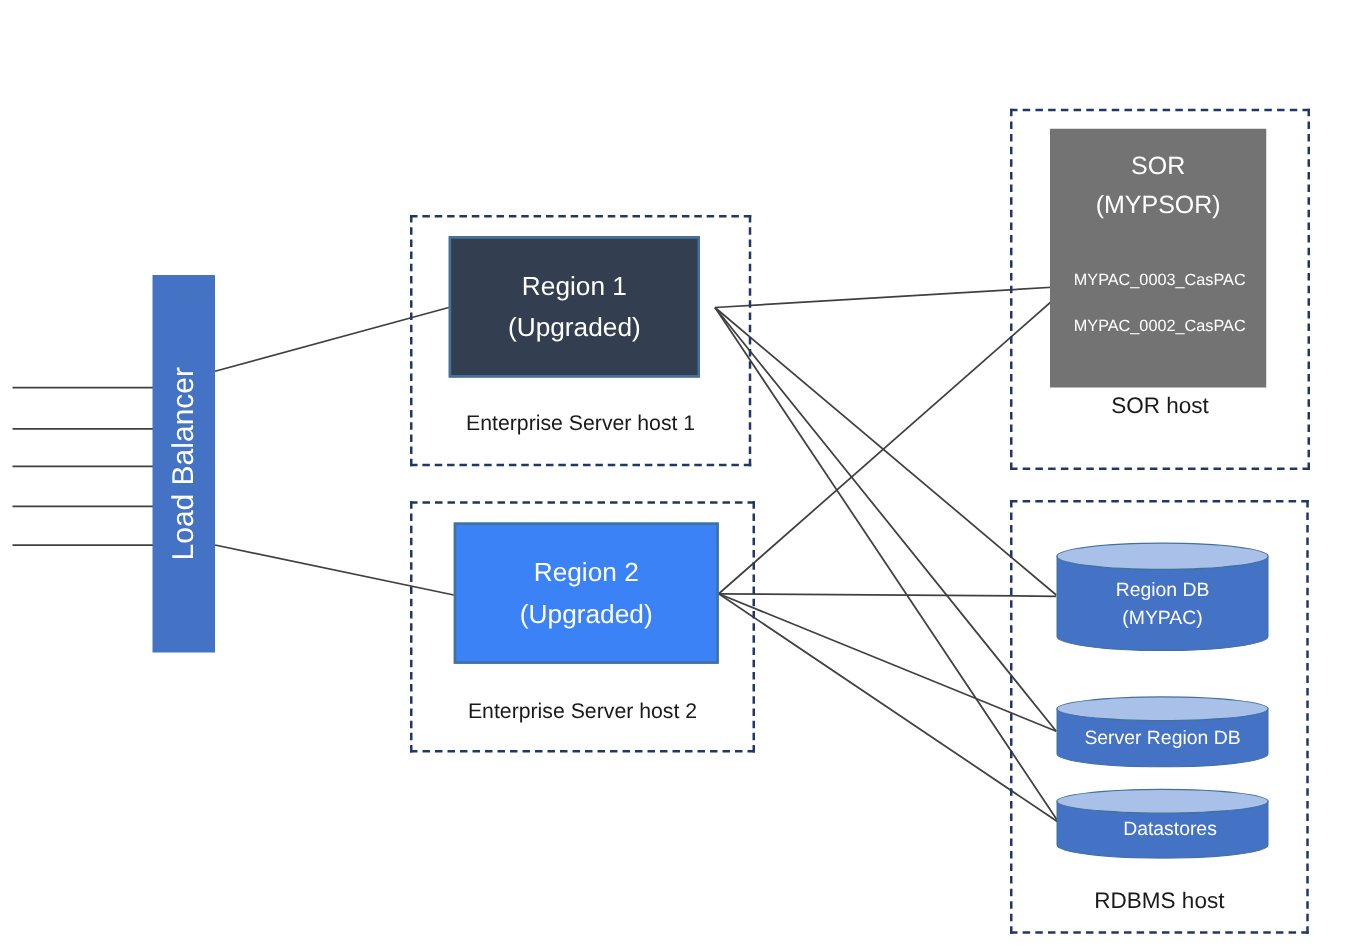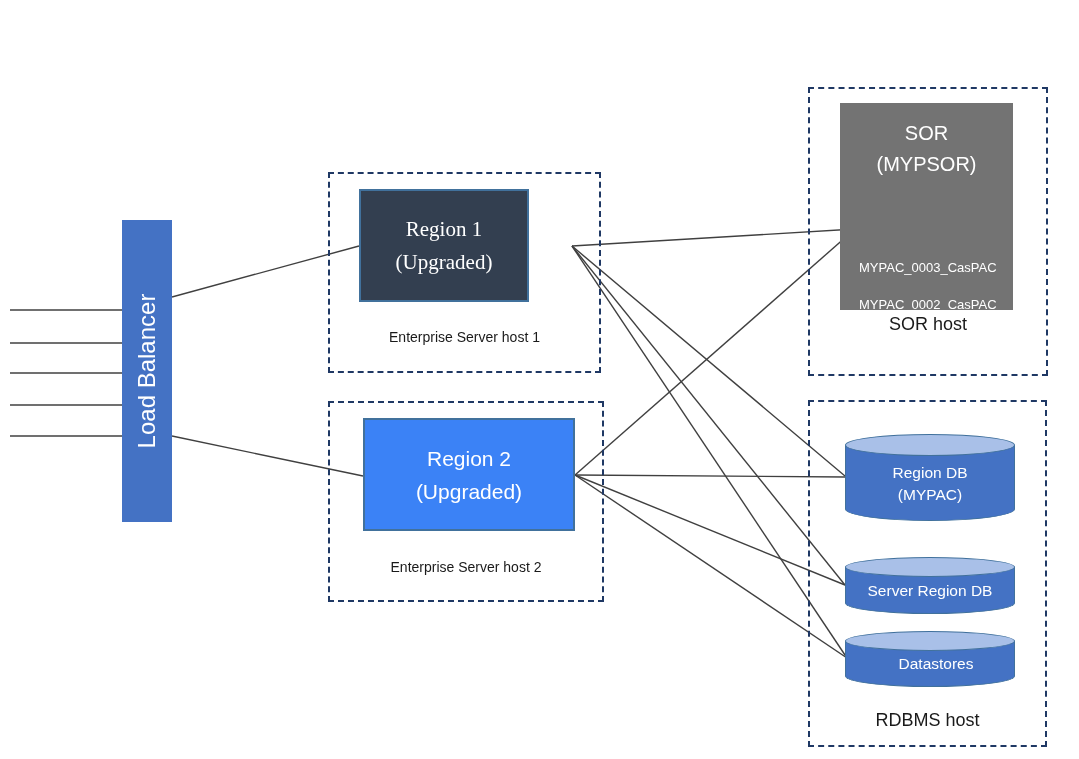--- a/index.html
+++ b/index.html
@@ -35,60 +35,59 @@
   
   .host {
     border: 2px dashed #1F3864;
     background: transparent;
   }
   .host-label {
     position: absolute; left: 0; right: 0;
     text-align: center;
     color: #1a1a1a;
   }
-  .host-label.small { font-size: 14px; }
+  .host-label.small { font-size: 17px; }
   .host-label.big   { font-size: 18px; }
 
   #host1 { left: 328px; top: 172px; width: 273px; height: 201px; }
   #host1 .host-label { top: 155px; }
   #host2 { left: 328px; top: 401px; width: 276px; height: 201px; }
   #host2 .host-label { top: 156px; }
   #sor-host { left: 808px; top: 87px; width: 240px; height: 289px; }
   #sor-host .host-label { top: 225px; }
   #rdbms-host { left: 808px; top: 400px; width: 239px; height: 347px; }
   #rdbms-host .host-label { top: 308px; }
 
   
   .region {
     border: 2.5px solid #41719C;
     color: #ffffff;
     display: flex; flex-direction: column;
     align-items: center; justify-content: center;
     font-size: 21px; line-height: 33px;
     text-align: center;
   }
-  #region1 { left: 359px; top: 189px; width: 170px; height: 113px; background: #333F50; font-family: Liberation Serif, serif; }
+  #region1 { left: 359px; top: 189px; width: 201px; height: 113px; background: #333F50; }
   #region2 { left: 363px; top: 418px; width: 212px; height: 113px; background: #3b82f6; }
 
   
   #sor-box {
     left: 840px; top: 103px; width: 173px; height: 207px;
     background: #737373;
     color: #ffffff;
   }
   #sor-box .sor-title {
     padding-top: 15px;
     text-align: center;
     font-size: 20px; line-height: 31px;
   }
   .sor-item {
     position: absolute; left: 19px;
     font-size: 13px; color: #ffffff;
     white-space: nowrap;
-    margin-top: 44px;
   }
   #sor-item-0 { top: 113px; }
   #sor-item-1 { top: 150px; }
 
   
   .cyl { position: absolute; z-index: 2; }
   .cyl .cyl-top {
     position: absolute; left: 0; width: 170px; top: 0;
     background: #A9C0E8;
     border: 1.5px solid #41719C;

